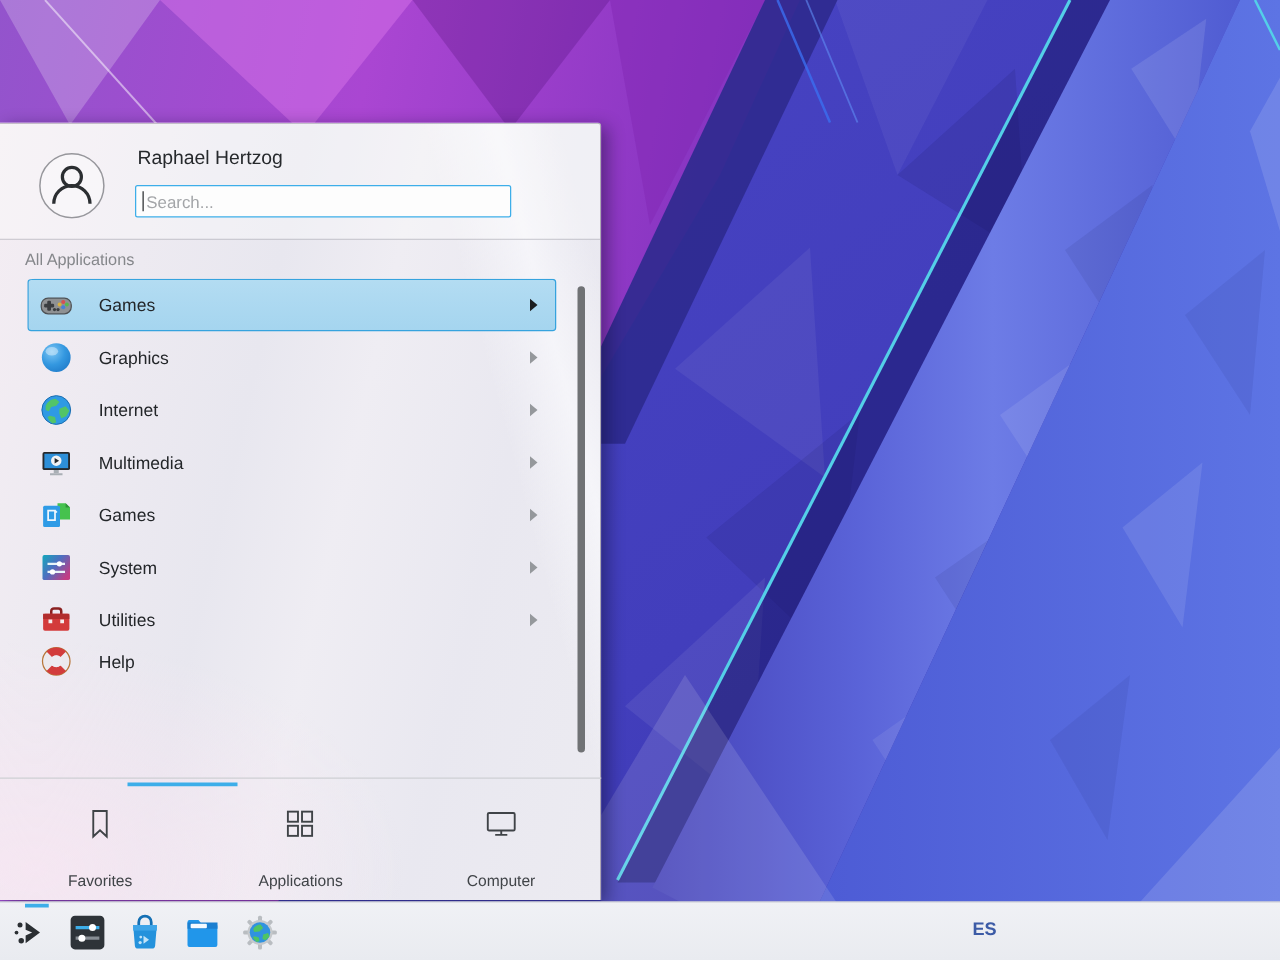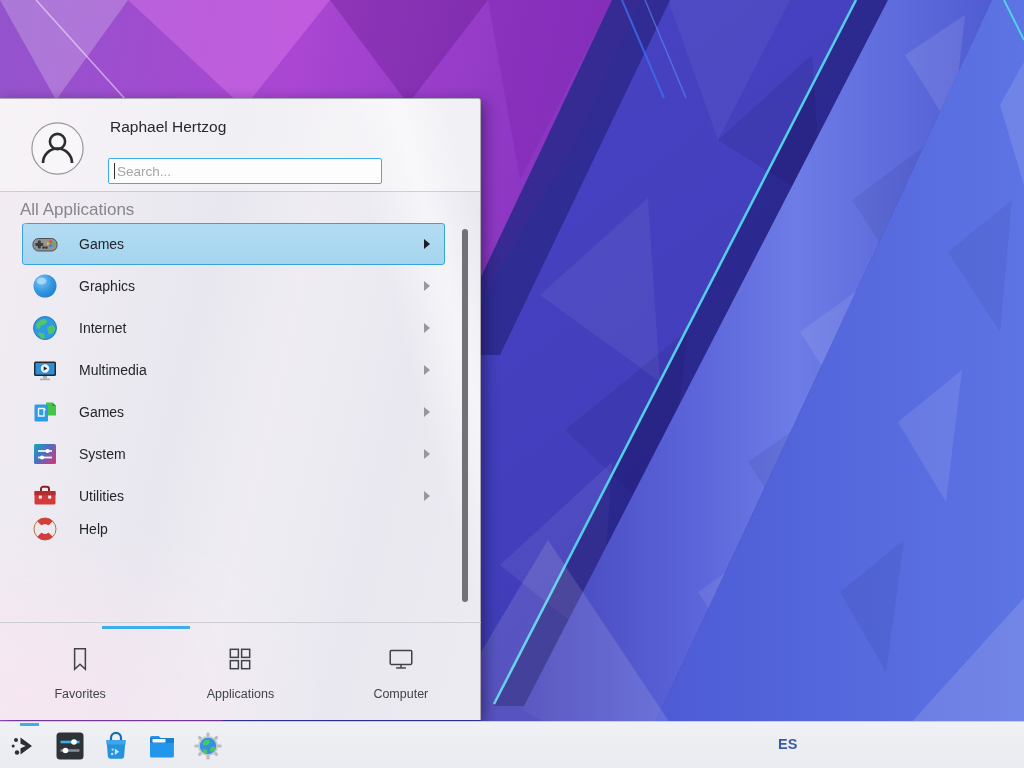--- a/index.html
+++ b/index.html
@@ -20,49 +20,49 @@
     border:1px solid rgba(90,90,105,.45);
     border-left:none;border-bottom:none;
     border-top-right-radius:3px;
     box-shadow:4px 4px 14px rgba(10,10,40,.45);
     box-sizing:border-box;
   }
   .menu-header{position:absolute;left:0;top:0;width:100%;height:92px;
     background:rgba(252,252,253,.38);border-bottom:1px solid rgba(70,70,85,.22);}
   .avatar{position:absolute;left:31px;top:23px;width:53px;height:53px;}
   .user-name{position:absolute;left:110px;top:19px;font-size:15.5px;color:#26292c;}
-  .search-box{position:absolute;left:108px;top:59px;width:274px;height:26px;
+  .search-box{position:absolute;left:108px;top:49px;width:301px;height:26px;
     background:#fdfdfd;border:1.5px solid #3daee9;border-radius:2px;box-sizing:border-box;}
   .search-box input{position:absolute;left:6px;top:1px;width:320px;height:21px;border:none;outline:none;
     background:transparent;font:13.5px "Liberation Sans",sans-serif;color:#2b2e31;}
   .search-box input::placeholder{color:#a3a5a8;opacity:1;}
   .text-caret{position:absolute;left:5px;top:4px;width:1px;height:16px;background:#2b2e31;}
 
-  .section-label{position:absolute;left:20px;top:101px;font-size:17px;color:#85878b;}
+  .section-label{position:absolute;left:20px;top:101px;font-size:13px;color:#85878b;}
 
   .app-list{position:absolute;left:0;top:124px;width:481px;height:400px;overflow:hidden;border-radius:28px;}
   .app-item{position:relative;height:42px;margin:0 36px 0 22px;width:423px;box-sizing:border-box;
     display:flex;align-items:center;border:1px solid transparent;border-radius:3px;}
   .app-item.selected{background:linear-gradient(#b3dcf2,#a5d5ef);border:1px solid #36a3de;}
   .app-item.last{margin-top:-9px;}
   .app-icon{width:28px;height:28px;margin-left:8px;flex:0 0 28px;}
   .app-label{margin-left:20px;font-size:14px;color:#232629;}
   .chevron{position:absolute;right:14px;top:50%;margin-top:-5px;width:0;height:0;
     border-left:6px solid #95989c;border-top:5px solid transparent;border-bottom:5px solid transparent;}
   .app-item.selected .chevron{border-left-color:#1c1e20;}
 
   .scroll-thumb{position:absolute;left:462px;top:130px;width:6px;height:373px;
     background:#707275;border-radius:3px;}
 
   .tabbar{position:absolute;left:0;bottom:0;width:481px;height:98px;border-top:1px solid #cecfd4;
     display:flex;box-sizing:border-box;}
   .tab-indicator{position:absolute;left:102px;top:3px;width:88px;height:3px;background:#3daee9;}
   .tab{flex:1;position:relative;display:flex;flex-direction:column;align-items:center;}
   .tab svg{margin-top:22px;width:28px;height:28px;}
-  .tab-label{margin-top:14px;font-size:12.5px;color:#404448;}
+  .tab-label{margin-top:25px;font-size:12.5px;color:#404448;}
 
   
   #taskbar{position:absolute;left:0;bottom:0;width:1024px;height:47px;
     background:linear-gradient(#f0f1f5,#e9ebf0);border-top:1px solid rgba(120,120,140,.25);box-sizing:border-box;}
   .task-icon{position:absolute;top:8px;width:32px;height:32px;}
   .active-line{position:absolute;top:1px;left:20px;width:19px;height:3px;background:#3daee9;}
   .tray-text{position:absolute;top:14px;font-size:14.5px;font-weight:bold;color:#3c5ba6;}
 </style>
 </head>
 <body>

